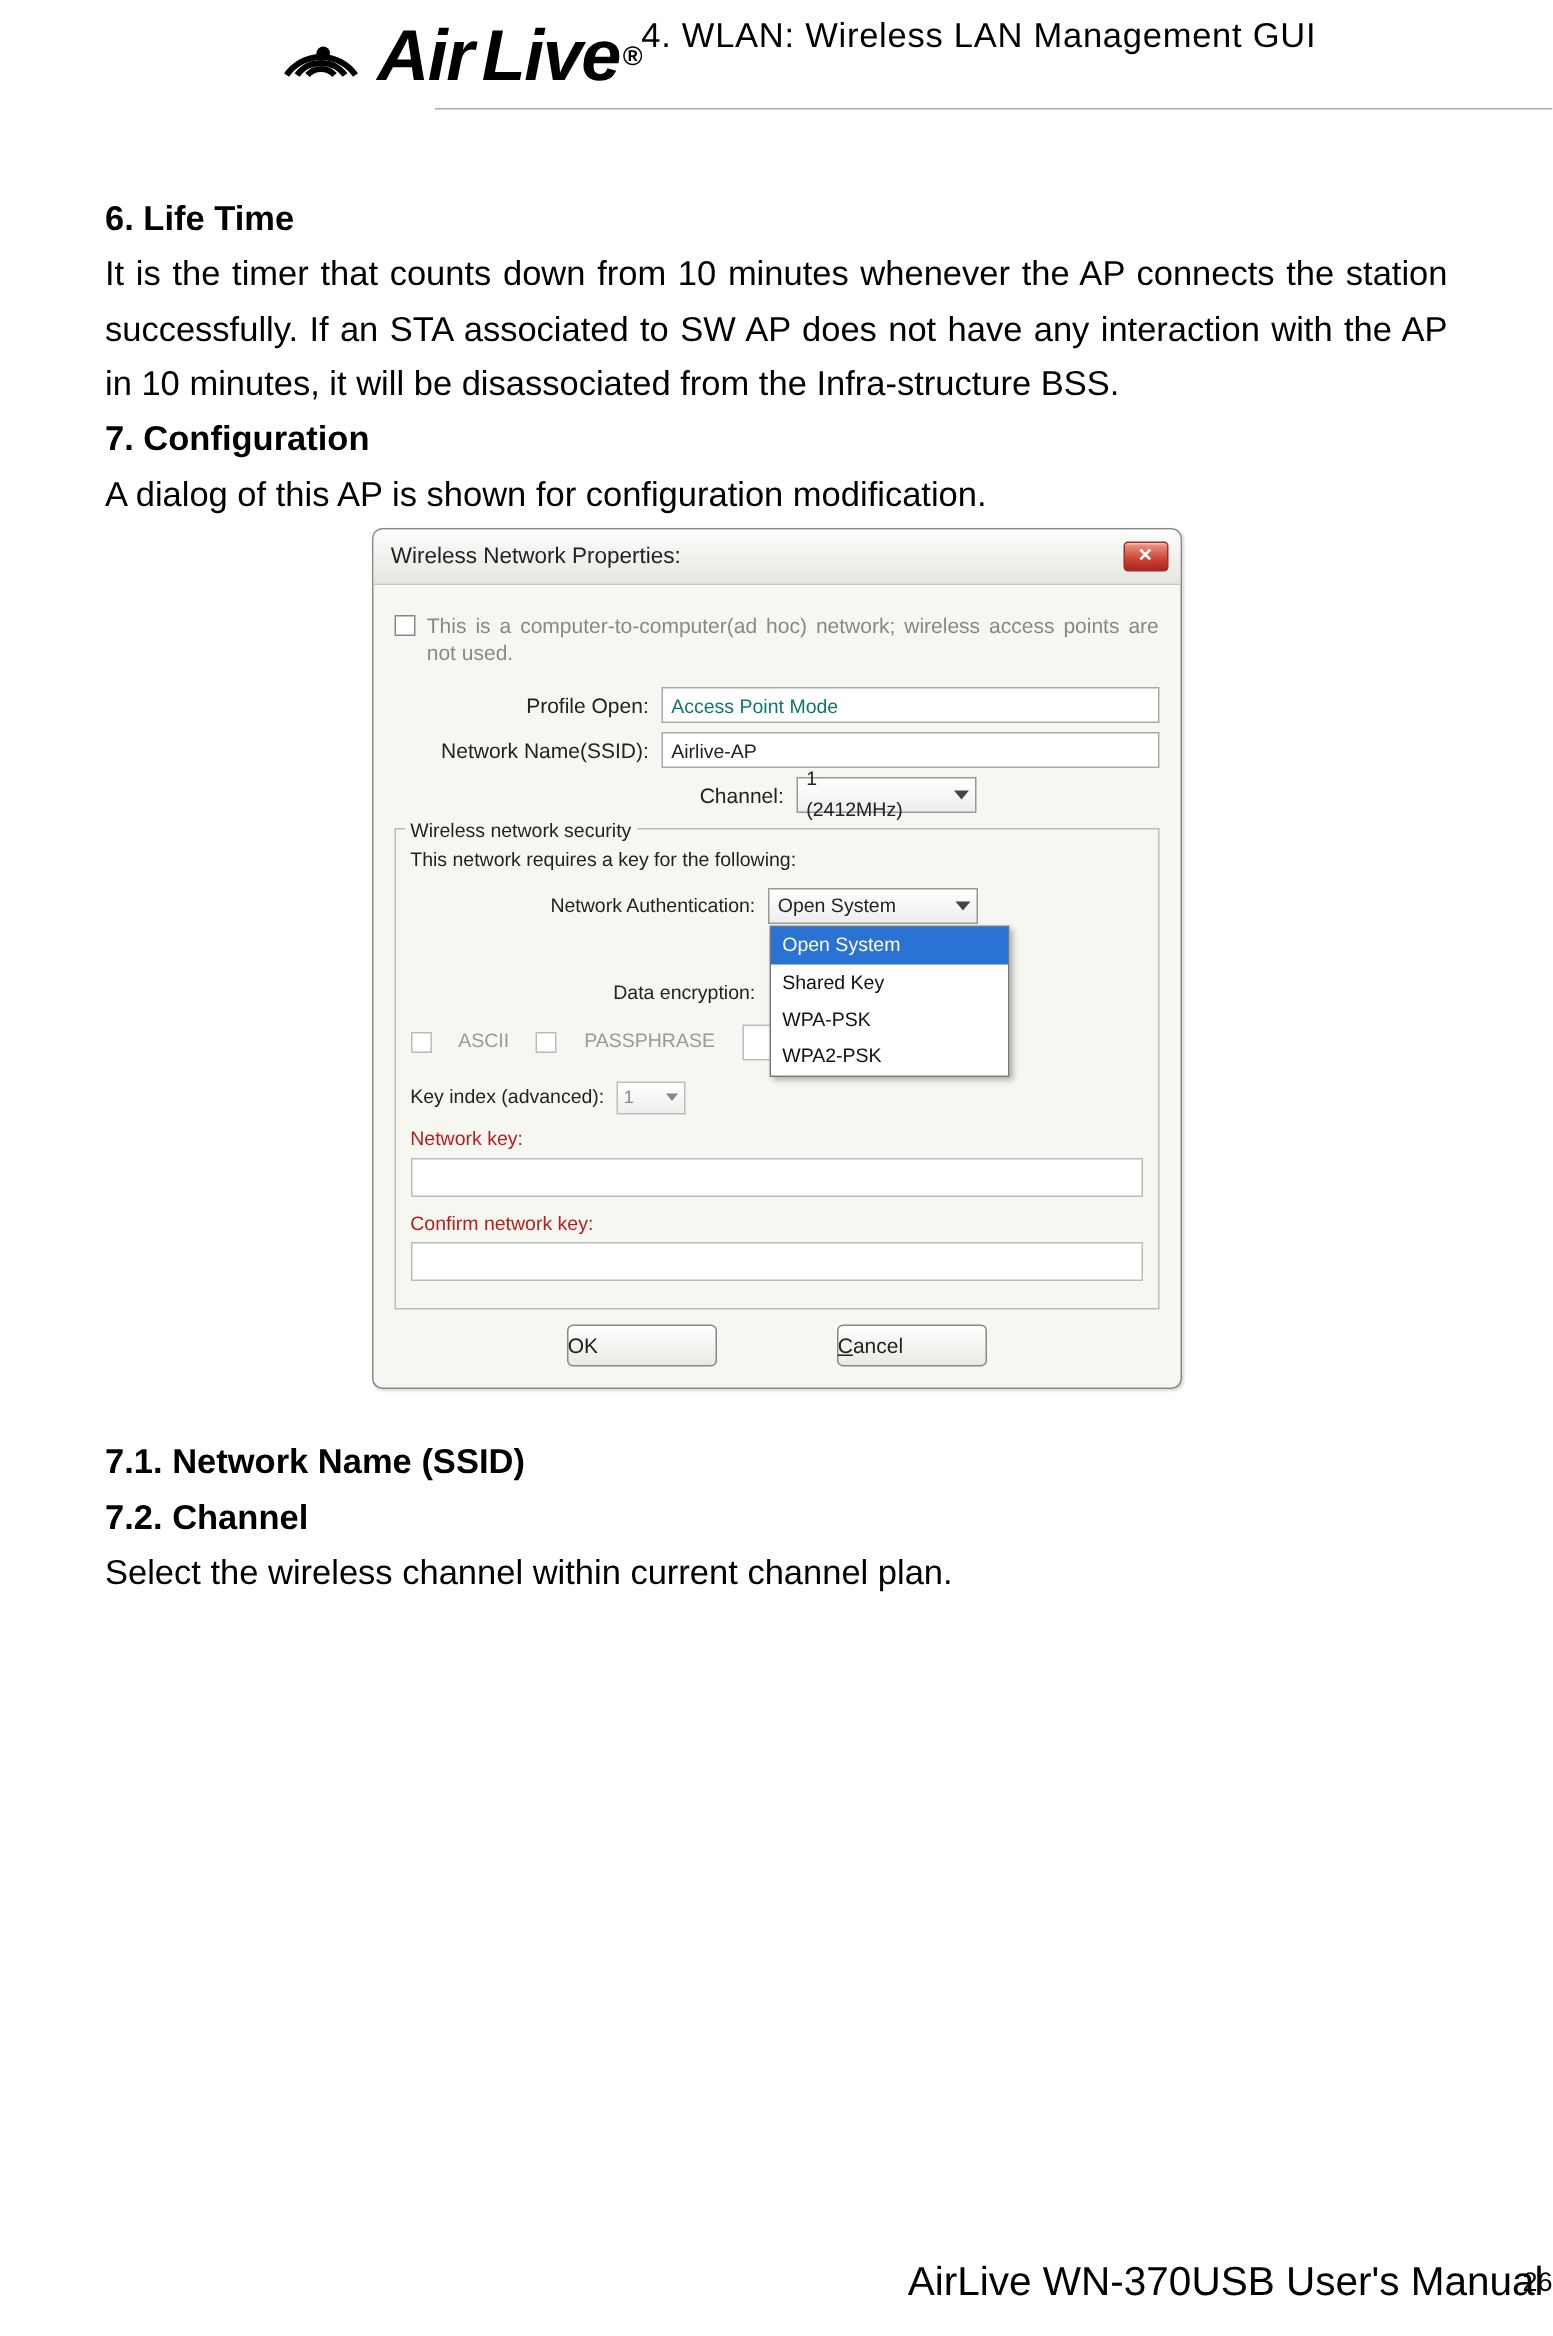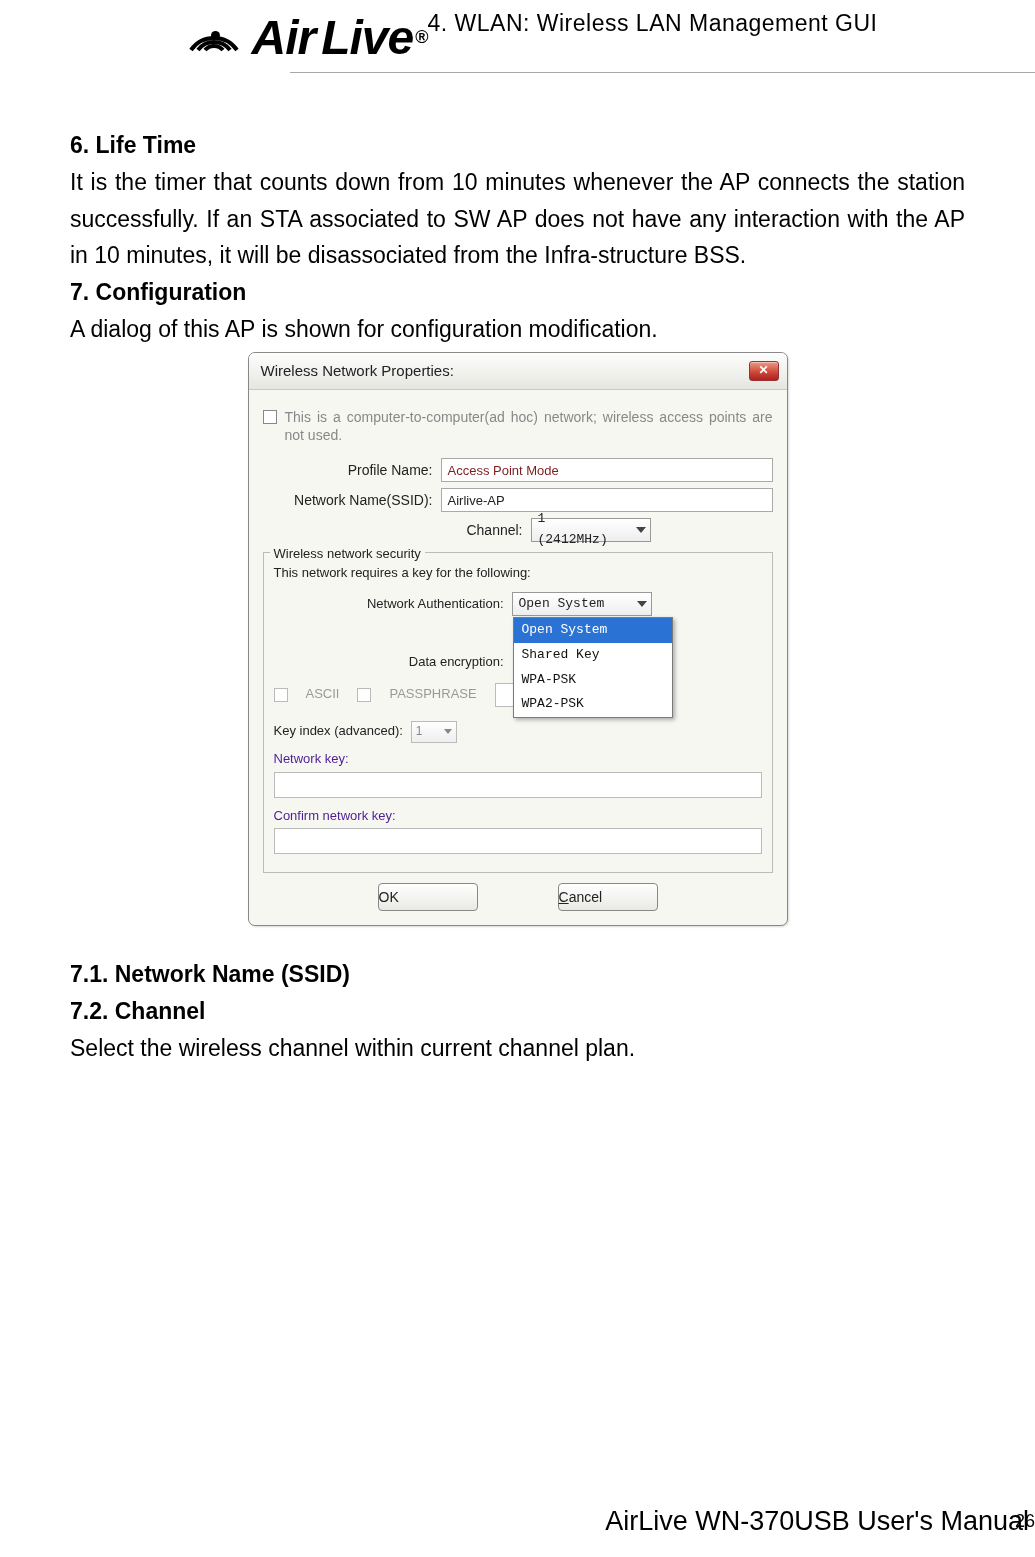--- a/index.html
+++ b/index.html
@@ -99,25 +99,25 @@
   .checkbox {
     width: 14px; height: 14px; border: 1px solid #888; background: #fff;
     flex: 0 0 14px;
   }
   .adhoc-row { align-items: flex-start; color: #888; margin: 8px 0 14px 0; }
   .adhoc-text { font-size: 14px; line-height: 1.3; color: #888; flex: 1; }
   .text-input {
     border: 1px solid #aaa; background: #fff; height: 24px;
     padding: 2px 6px; font-size: 13px; flex: 1;
   }
-  .text-input.disabled { color: #7f1d1d; }
+  .text-input.disabled { color: #0f766e; }
   .select {
     border: 1px solid #999; background: linear-gradient(#fff,#eee);
     height: 24px; display: flex; align-items: center;
-    padding: 0 4px 0 6px; font-size: 13px; gap: 14px; font-family: Liberation Mono, monospace;
+    padding: 0 4px 0 6px; font-size: 13px; gap: 24px;
   }
   .select .caret {
     width: 0; height: 0; border-left: 5px solid transparent;
     border-right: 5px solid transparent; border-top: 6px solid #444;
     margin-left: auto;
   }
   .select.wide { width: 120px; }
   .select.na { width: 140px; position: relative; }
   .dropdown {
     position: absolute; top: 24px; left: 0; width: 160px;
@@ -142,21 +142,21 @@
   .row2 .label2 { text-align: right; flex: 0 0 230px; font-size: 13px; }
   .ascii-row { display: flex; gap: 18px; align-items: center; margin: 10px 0 14px 0; color: #999; font-size: 13px; }
   .ascii-row .checkbox { border-color: #bbb; }
   .key-input {
     border: 1px solid #bbb; height: 24px; flex: 1; background: #fff;
   }
   .full-input {
     border: 1px solid #bbb; height: 26px; width: 100%; background: #fff;
     margin: 2px 0 8px 0;
   }
-  .sec-label { font-size: 13px; color: #4c1d95; }
+  .sec-label { font-size: 13px; color: #b91c1c; }
   .ki-row { display:flex; align-items:center; gap:8px; font-size:13px; margin:4px 0 6px 0;}
   .ki-select { border:1px solid #bbb; background:linear-gradient(#fff,#eee); width:46px; height:22px; display:flex; align-items:center; padding:0 4px; font-size:12px; color:#888;}
   .ki-select .caret{ width:0;height:0;border-left:4px solid transparent;border-right:4px solid transparent;border-top:5px solid #888;margin-left:auto;}
   .btn-row { display:flex; justify-content:center; gap:80px; margin-top: 10px;}
   .btn {
     min-width: 100px; height: 28px;
     border: 1px solid #888; border-radius: 4px;
     background: linear-gradient(#fff,#e9e9e4);
     display:flex; align-items:center; justify-content:flex-start;
     font-size: 14px;
@@ -209,21 +209,21 @@
             <span>✕</span>
           </div>
         </div>
         <div class="win-body">
           <div class="row adhoc-row">
             <div class="checkbox" style="margin-top:2px"></div>
             <div class="adhoc-text">This is a computer-to-computer(ad hoc) network; wireless access points are not used.</div>
           </div>
 
           <div class="row">
-            <div class="label" style="flex:0 0 170px">Profile Name:</div>
+            <div class="label" style="flex:0 0 170px">Profile Open:</div>
             <div class="text-input disabled">Access Point Mode</div>
           </div>
           <div class="row">
             <div class="label" style="flex:0 0 170px">Network Name(SSID):</div>
             <div class="text-input">Airlive-AP</div>
           </div>
           <div class="row">
             <div class="label" style="flex:0 0 260px">Channel:</div>
             <div class="select wide">
               <span>1 (2412MHz)</span>

